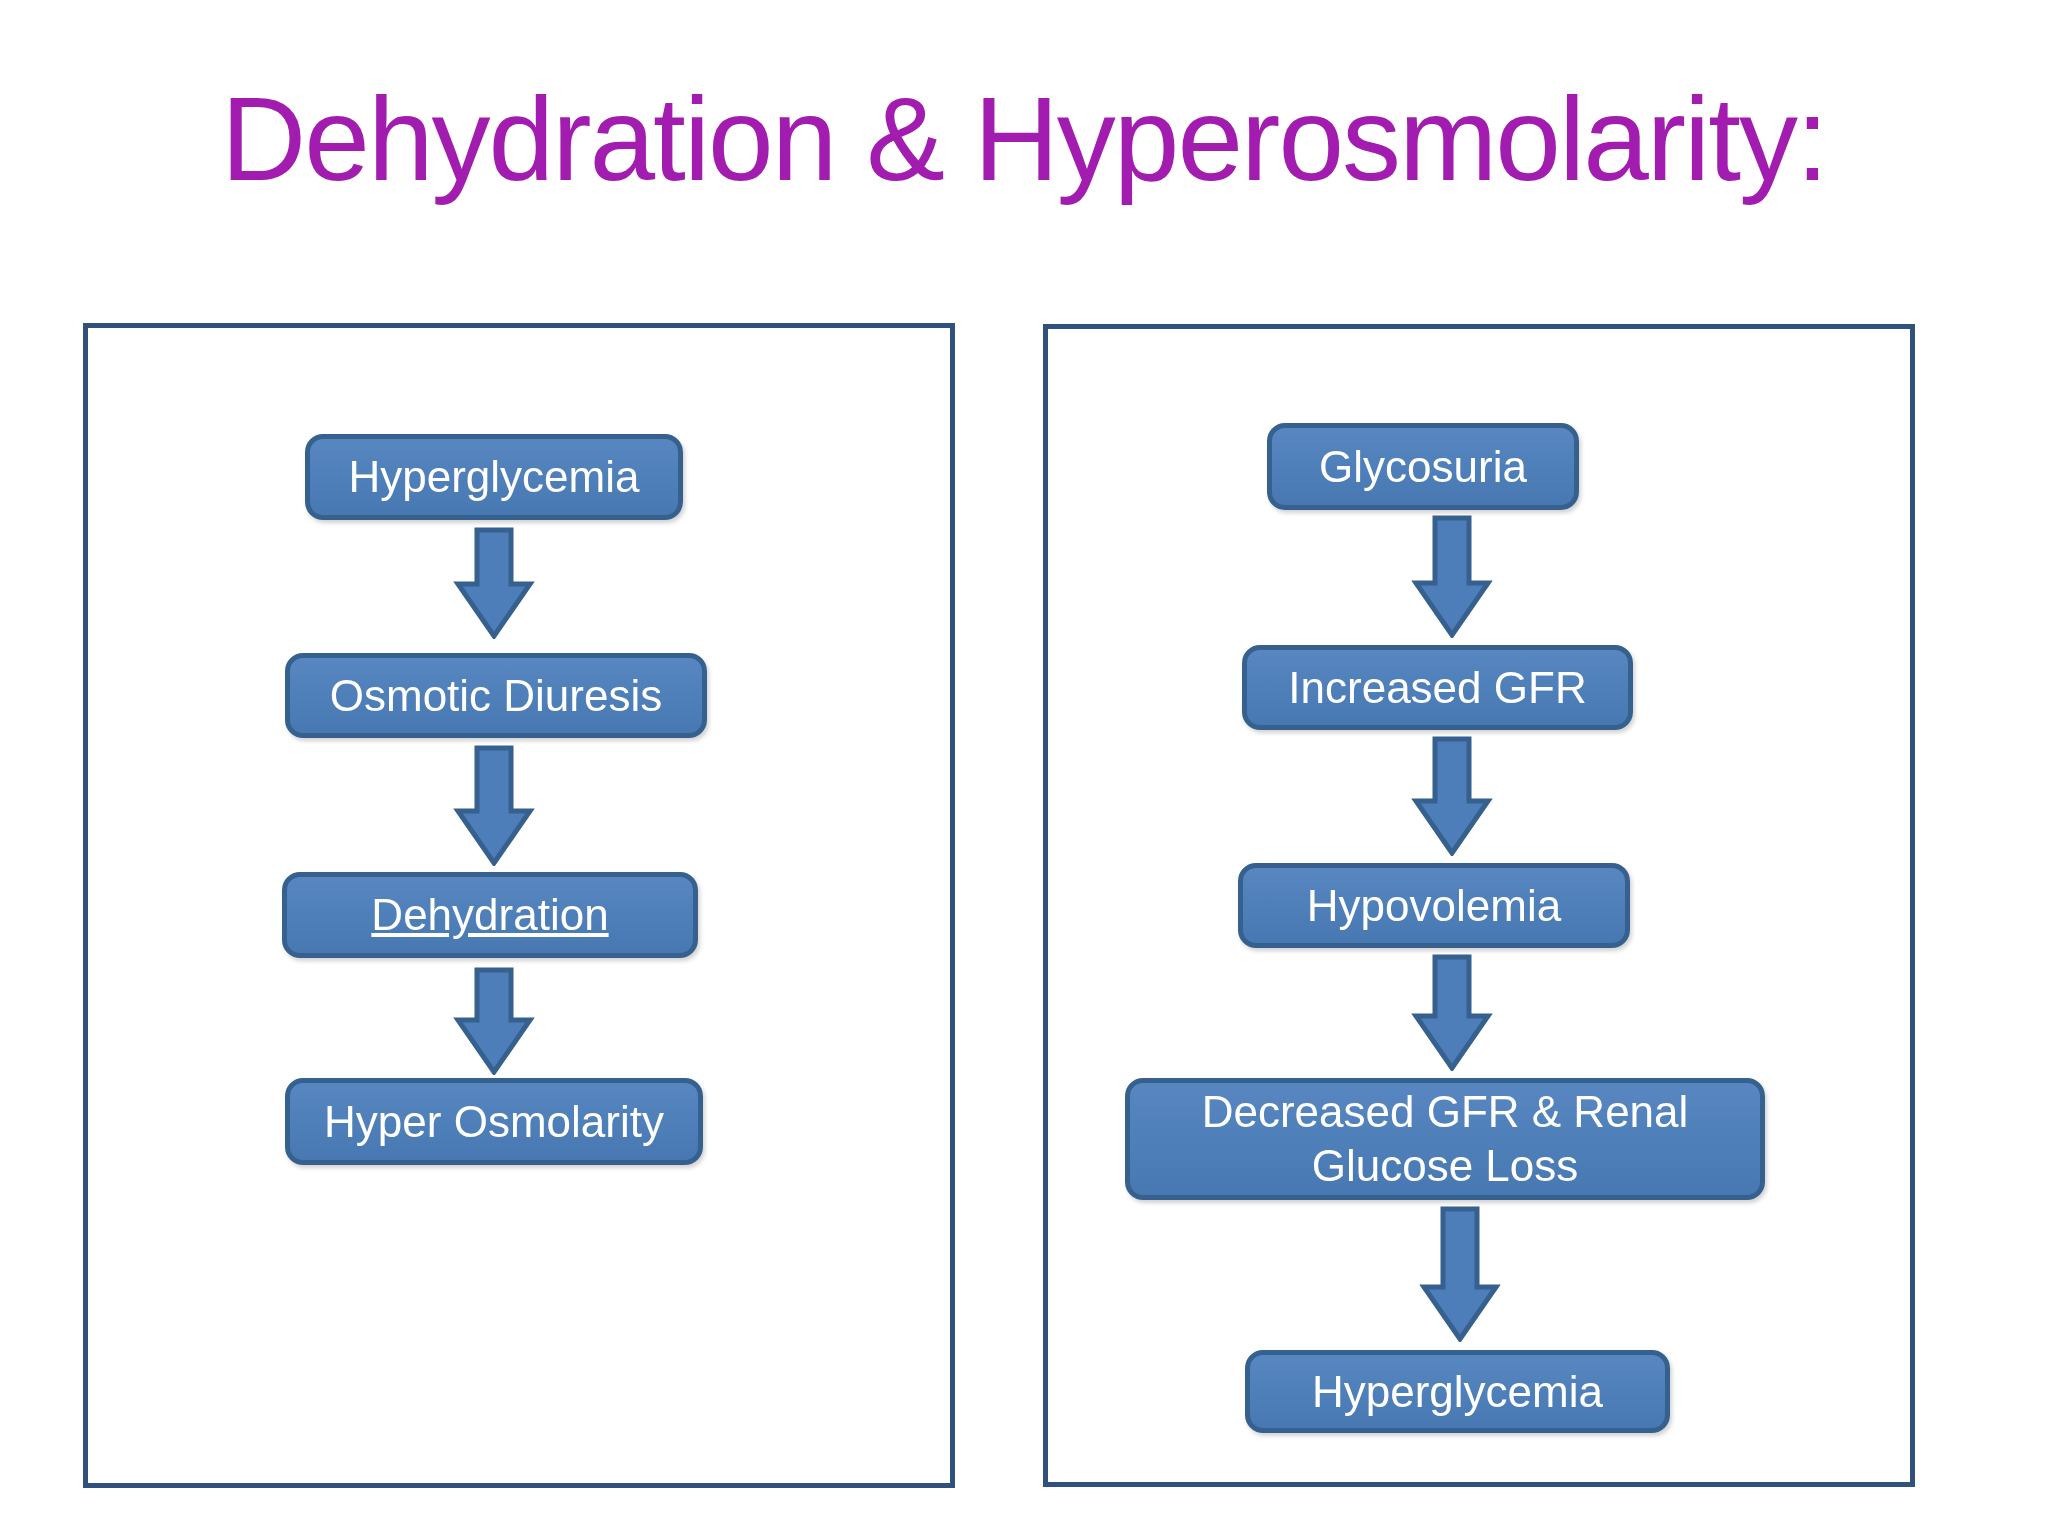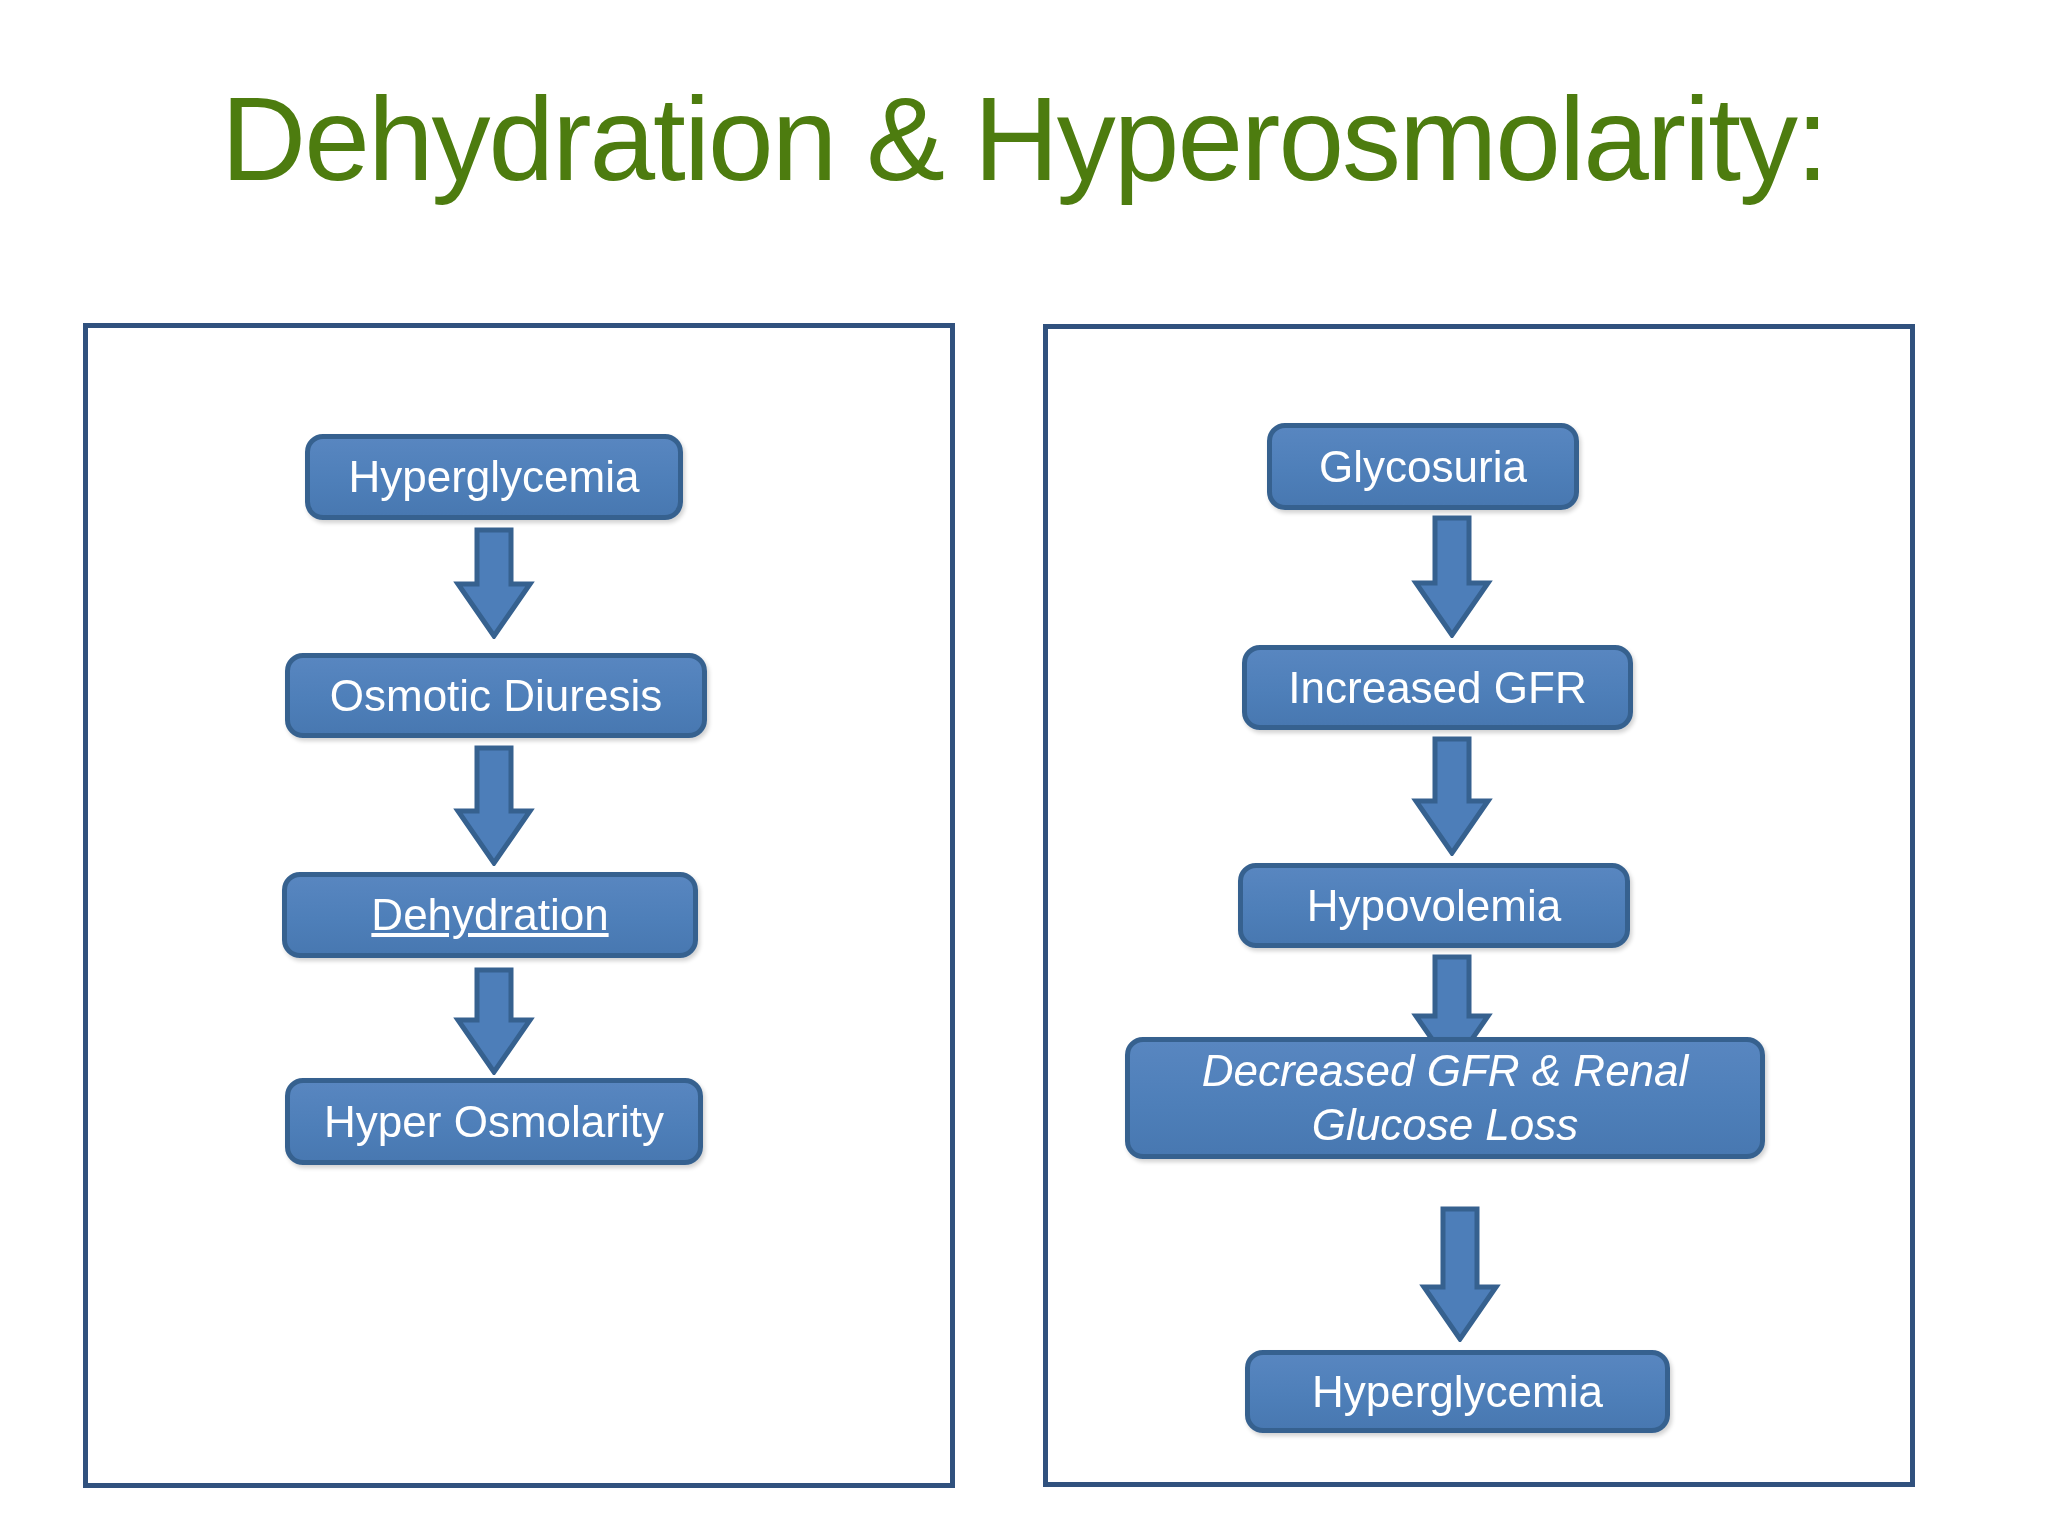--- a/index.html
+++ b/index.html
@@ -17,21 +17,21 @@
 
   .slide-title {
     position: absolute;
     top: 72px;
     left: 0;
     width: 2048px;
     text-align: center;
     font-size: 118px;
     line-height: 1.15;
     letter-spacing: -2px;
-    color: #4d7c0f;
+    color: #a21caf;
     white-space: nowrap;
   }
 
   .panel {
     position: absolute;
     border: 5px solid #30517E;
     background: #ffffff;
     box-sizing: border-box;
   }
   .panel-left  { left: 83px;  top: 323px; width: 872px; height: 1165px; }
@@ -57,21 +57,21 @@
   
   .l1 { left: 217px; top: 106px; width: 378px; height: 86px; }
   .l2 { left: 197px; top: 325px; width: 422px; height: 85px; }
   .l3 { left: 194px; top: 544px; width: 416px; height: 86px; text-decoration: underline; }
   .l4 { left: 197px; top: 750px; width: 418px; height: 87px; }
 
   
   .r1 { left: 219px; top: 94px;  width: 312px; height: 87px; }
   .r2 { left: 194px; top: 316px; width: 391px; height: 85px; }
   .r3 { left: 190px; top: 534px; width: 392px; height: 85px; }
-  .r4 { left: 77px;  top: 708px; width: 640px; height: 122px; padding: 0 60px; font-style: italic; }
+  .r4 { left: 77px;  top: 749px; width: 640px; height: 122px; padding: 0 60px; }
   .r5 { left: 197px; top: 1021px; width: 425px; height: 83px; }
 
   .arrow {
     position: absolute;
     display: block;
   }
   .arrow polygon {
     fill: #4D7EB9;
     stroke: #36618F;
     stroke-width: 5;

